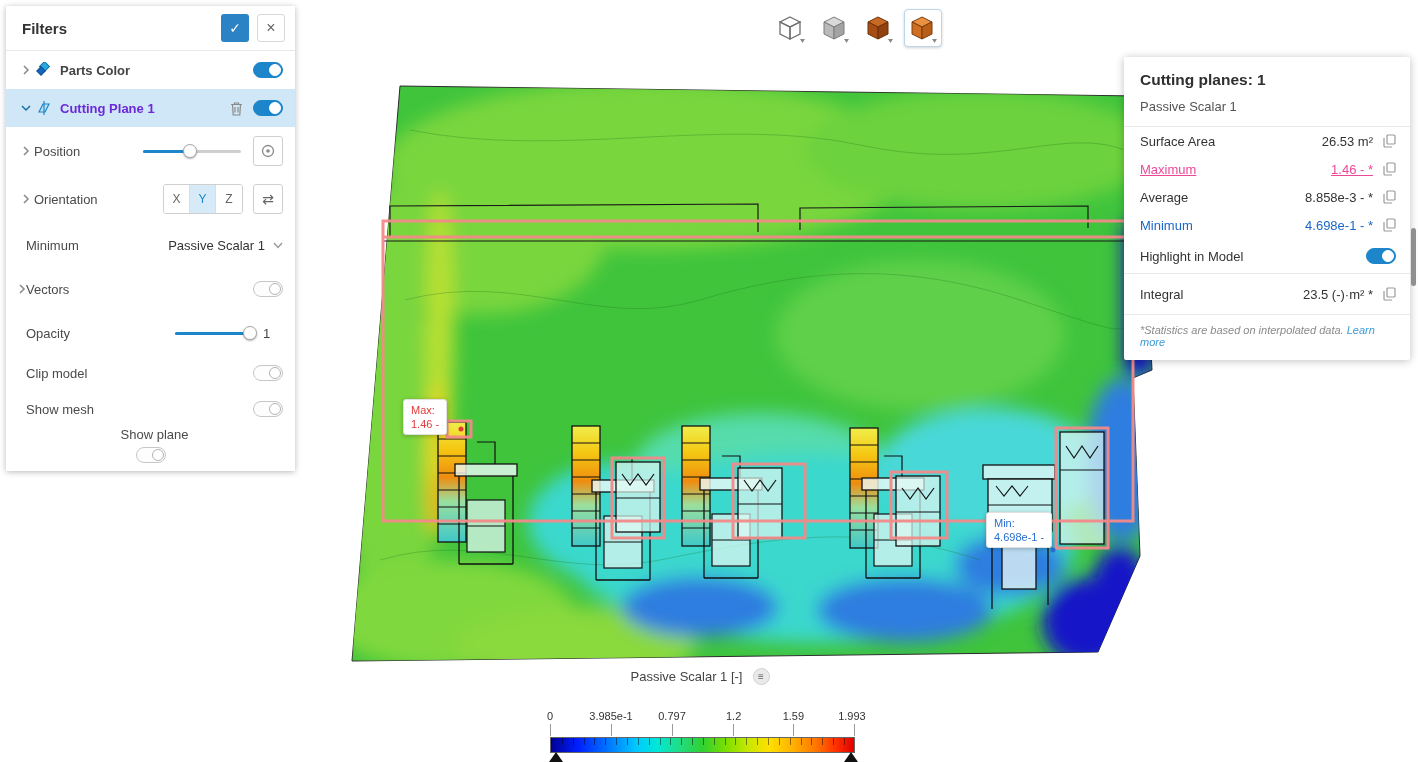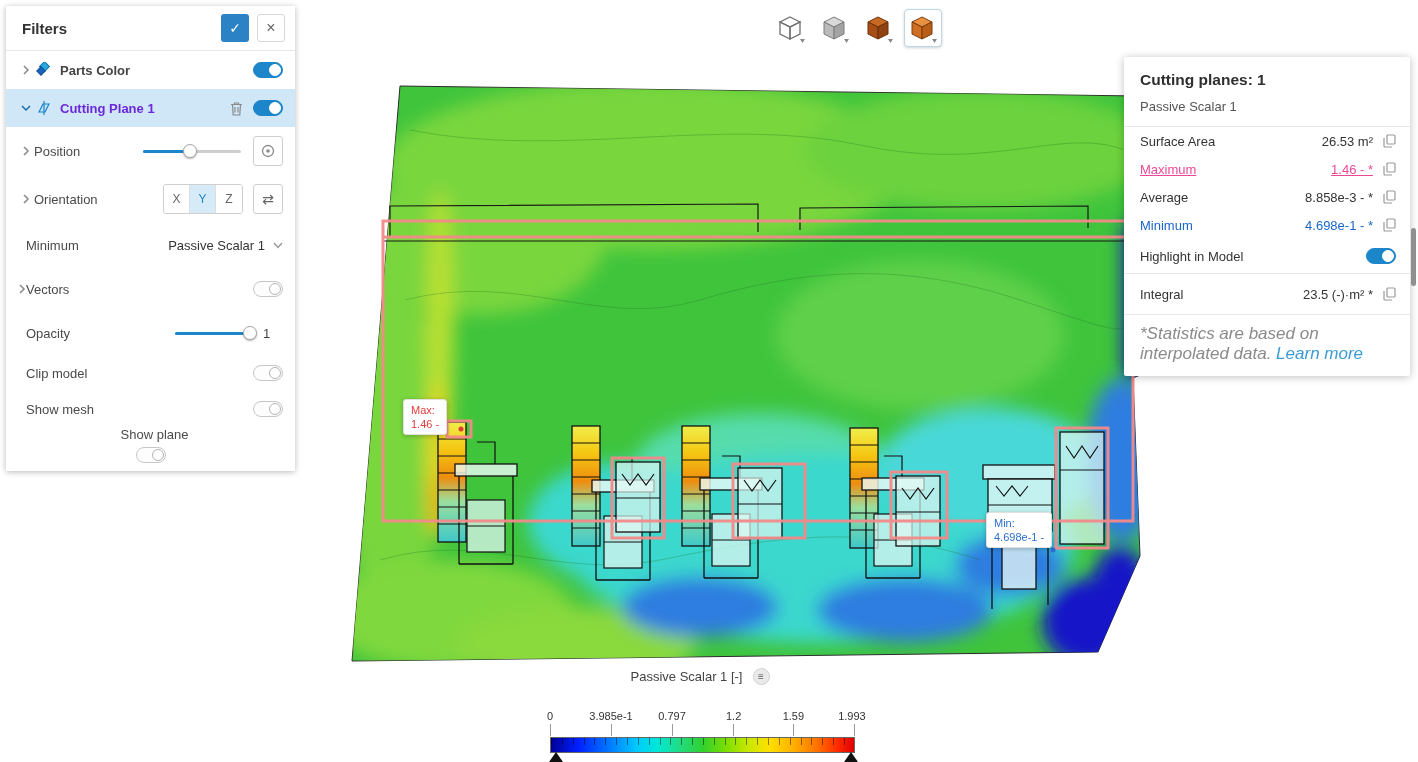--- a/index.html
+++ b/index.html
@@ -76,21 +76,21 @@
   .stats-sub { font-size:13px; color:#555; }
   .stat-row { display:flex; align-items:center; padding:0 14px 0 16px; height:28px; }
   .stat-row:first-of-type { margin-top:8px; }
   .stat-label { flex:1; font-size:13px; color:#333; }
   .stat-value { font-size:13px; color:#333; }
   .tone-max .stat-label, .tone-max .stat-value { color:#ec4899;text-decoration:underline; }
   .tone-min .stat-label, .tone-min .stat-value { color:#1b66c9; }
   .copy-btn { background:none; border:none; cursor:pointer; margin-left:10px; display:flex; padding:0; }
   .highlight-row { height:34px; }
   .integral-row { height:40px; }
-  .stats-foot { padding:9px 16px 12px; font-size:17px; font-style:italic; color:#8a8a8a; }
+  .stats-foot { padding:9px 16px 12px; font-size:11px; font-style:italic; color:#8a8a8a; }
   .stats-foot a { color:#3a9bd5; text-decoration:none; cursor:pointer; }
 
   
   .legend-title-wrap { position:absolute; left:420px; top:668px; width:560px; display:flex;
                        align-items:center; justify-content:center; gap:10px; }
   .legend-title { font-size:13px; color:#444; }
   .legend-menu { width:17px; height:17px; border-radius:50%; background:#e9e9e9; border:1px solid #d0d0d0;
                  color:#666; font-size:10px; line-height:15px; text-align:center; cursor:pointer; }
   .legend-ticks { position:absolute; left:550px; top:710px; width:305px; height:14px; font-size:11px; color:#333; }
   .legend-ticks span { position:absolute; transform:translateX(-50%); white-space:nowrap; }

